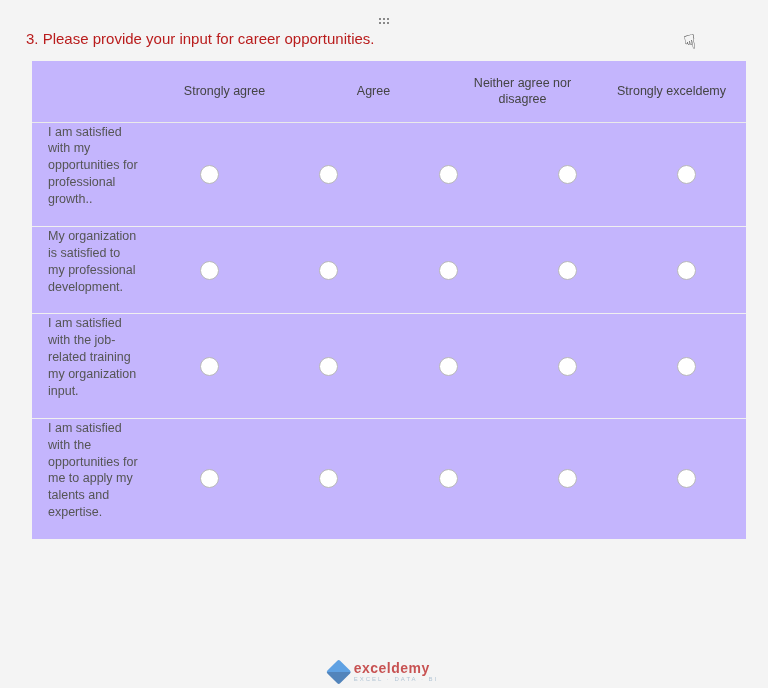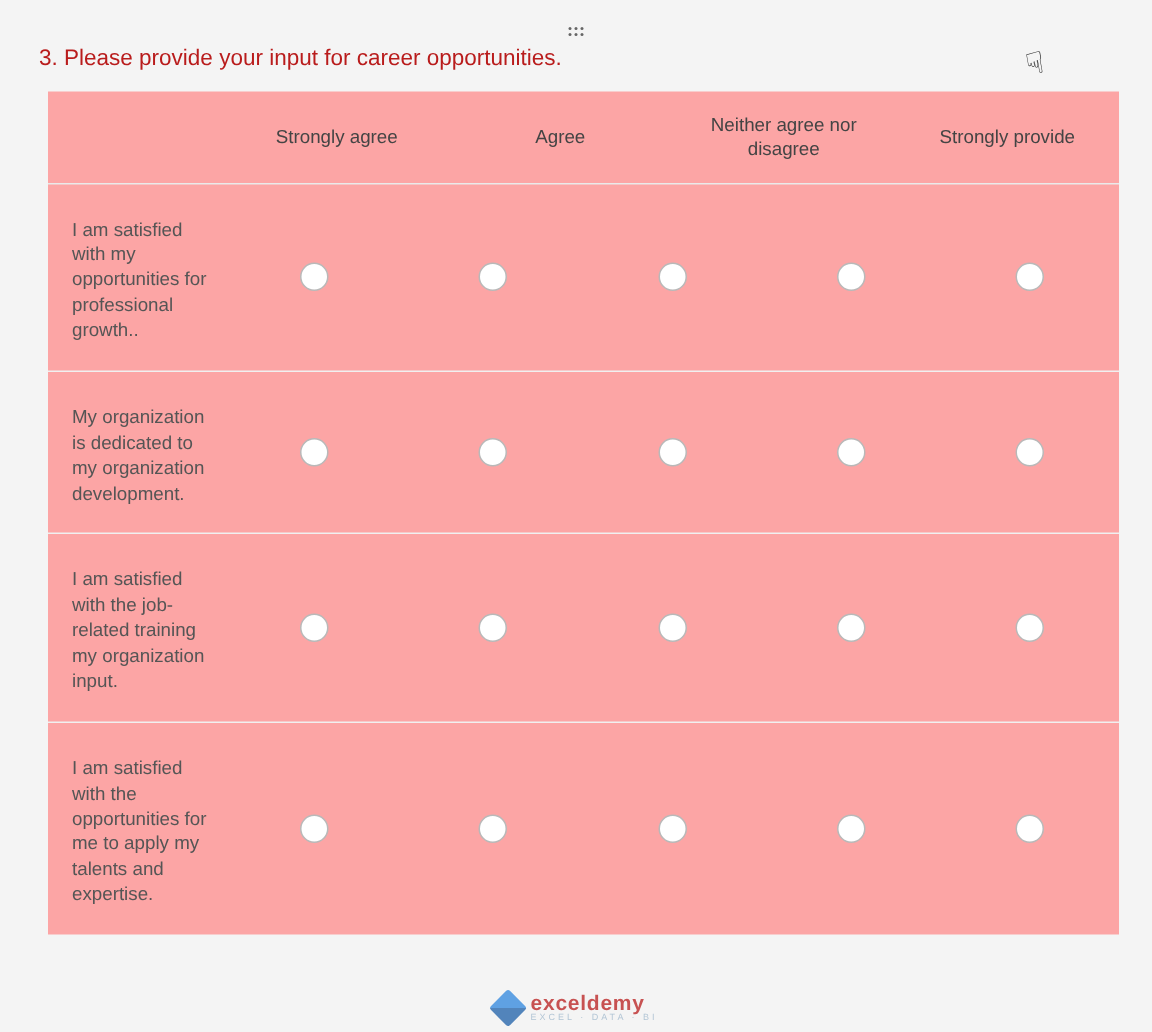--- a/index.html
+++ b/index.html
@@ -38,33 +38,33 @@
     .cursor-hand {
       position: absolute;
       top: 30px;
       right: 72px;
       font-size: 20px;
       transform: rotate(-10deg);
       color: #222;
       pointer-events: none;
     }
     .matrix {
-      background: #fca5a5;
+      background: #c4b5fd;
       margin-left: 14px;
       margin-right: 4px;
     }
     .row {
       display: flex;
       align-items: center;
       border-bottom: 1px solid #f0f0f0;
     }
     .row.header { border-bottom: 1px solid #eaeaea; }
     .row .stub {
       width: 118px;
-      padding: 22px 10px 18px 16px;
+      padding: 1px 10px 18px 16px;
       font-size: 12.5px;
       line-height: 1.35;
       color: #555;
     }
     .row.header .stub { padding: 14px 10px; }
     .row .cell {
       flex: 1;
       display: flex;
       justify-content: center;
       align-items: center;
@@ -130,21 +130,21 @@
 
 <div class="cursor-hand">☟</div>
 
 <div class="matrix">
 
   <div class="row header">
     <div class="stub"></div>
     <div class="cell">Strongly agree</div>
     <div class="cell">Agree</div>
     <div class="cell">Neither agree nor disagree</div>
-    <div class="cell">Strongly provide</div>
+    <div class="cell">Strongly exceldemy</div>
   </div>
 
   <div class="row">
     <div class="stub">I am satisfied with my opportunities for professional growth..</div>
     <div class="cell">
         <span class="radio"></span>
       </div>
     <div class="cell">
         <span class="radio"></span>
       </div>
@@ -153,21 +153,21 @@
       </div>
     <div class="cell">
         <span class="radio"></span>
       </div>
     <div class="cell">
         <span class="radio"></span>
       </div>
   </div>
 
   <div class="row">
-    <div class="stub">My organization is dedicated to my organization development.</div>
+    <div class="stub">My organization is satisfied to my professional development.</div>
     <div class="cell">
         <span class="radio"></span>
       </div>
     <div class="cell">
         <span class="radio"></span>
       </div>
     <div class="cell">
         <span class="radio"></span>
       </div>
     <div class="cell">

